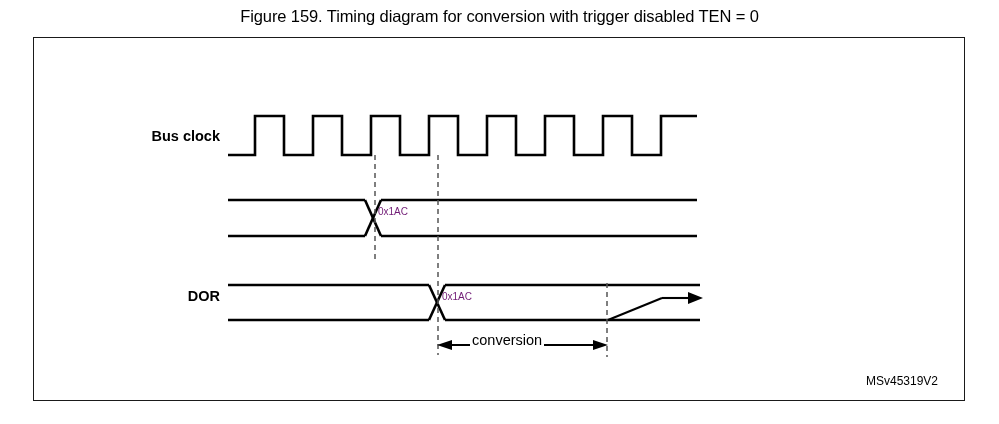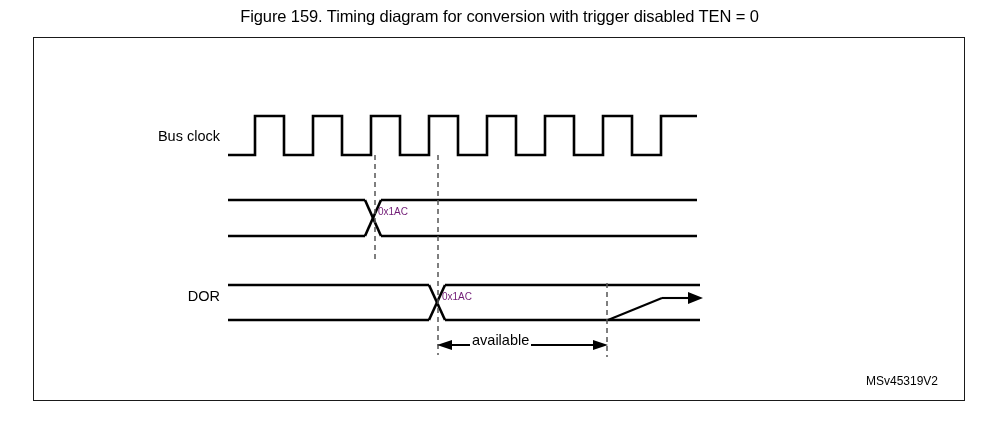--- a/index.html
+++ b/index.html
@@ -45,20 +45,21 @@
     position: absolute;
     left: 0;
     top: 0;
   }
   .sig-label {
     position: absolute;
     font-size: 14.5px;
     color: #000;
     white-space: nowrap;
     text-align: right;
+    font-weight: bold;
   }
   #label-bus-clock { left: 88px; top: 128px; width: 132px; }
   #label-dhr       { left: 88px; top: 203px; width: 132px; }
   #label-dor       { left: 88px; top: 288px; width: 132px; }
 
   .bus-value {
     position: absolute;
     font-size: 10px;
     color: #701a75;
     white-space: nowrap;
@@ -155,20 +156,20 @@
       <polygon points="703,298 688,292 688,304" fill="#000000"></polygon>
     </g>
   </svg>
 
   <div class="sig-label" id="label-bus-clock">Bus clock</div>
   <div class="sig-label" id="label-dor">DOR</div>
 
   <div class="bus-value" id="dhr-value">0x1AC</div>
   <div class="bus-value" id="dor-value">0x1AC</div>
 
-  <div id="tsettling-label">available</div>
+  <div id="tsettling-label">conversion</div>
 
   <div id="annotation-text">
   </div>
 
   <div id="watermark">MSv45319V2</div>
 
 </div>
 
 </body></html>

